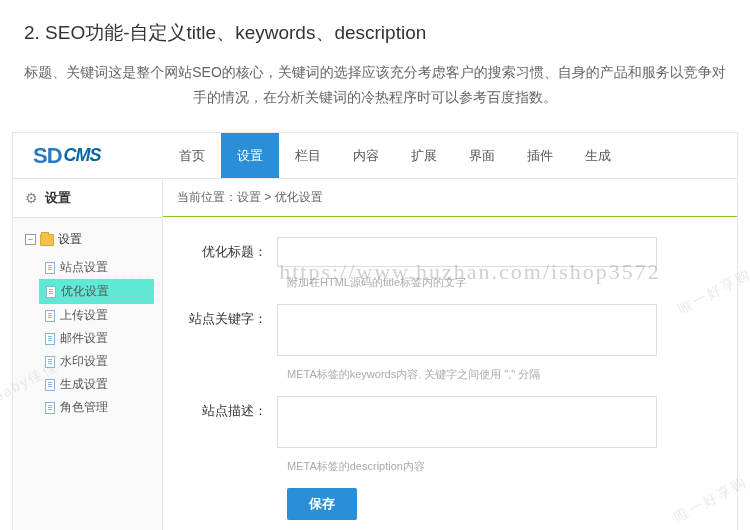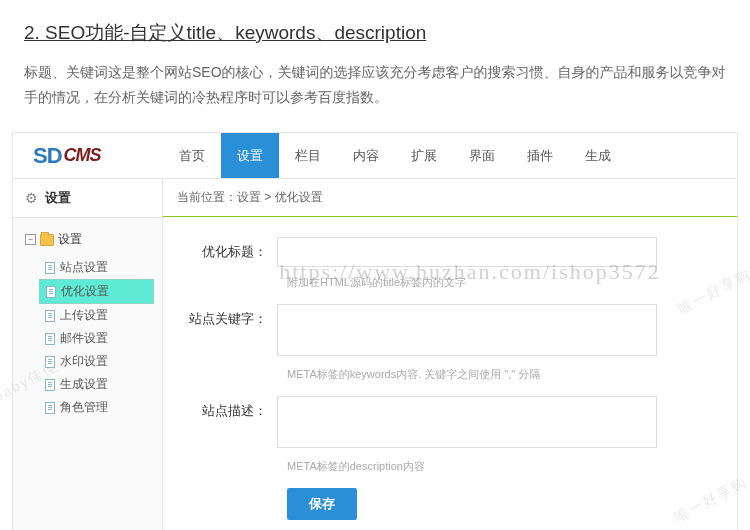--- a/index.html
+++ b/index.html
@@ -1,24 +1,24 @@
 <!DOCTYPE html>
 <html><head>
 <meta charset="utf-8">
 <style>
 * { margin: 0; padding: 0; box-sizing: border-box; }
 body { font-family: "Microsoft YaHei", Arial, sans-serif; font-size: 13px; color: #333; background: #fff; width: 750px; }
 .article-section { padding: 20px 24px 12px; }
-.article-title { font-size: 19px; font-weight: 500; color: #333; margin-bottom: 14px; text-decoration: underline; }
-.article-desc { font-size: 14px; color: #666; line-height: 1.8; }
+.article-title { font-size: 19px; font-weight: 500; color: #333; margin-bottom: 14px; }
+.article-desc { font-size: 14px; color: #666; line-height: 1.8; text-align: center; }
 .app { border: 1px solid #e6e6e6; margin: 10px 12px 0; background: #fff; position: relative; }
 .header { display: flex; align-items: center; border-bottom: 1px solid #e6e6e6; height: 46px; }
 .logo { width: 150px; padding-left: 20px; display: flex; align-items: center; }
 .logo-sd { font-size: 22px; font-weight: bold; color: #2b7abf; letter-spacing: -1px; }
-.logo-cms { font-size: 18px; font-weight: bold; font-style: italic; color: #7f1d1d; letter-spacing: -1px; margin-left: 2px; }
+.logo-cms { font-size: 18px; font-weight: bold; font-style: italic; color: #0369a1; letter-spacing: -1px; margin-left: 2px; }
 .nav { display: flex; height: 100%; }
 .nav-item { padding: 0 16px; display: flex; align-items: center; font-size: 13px; color: #555; cursor: pointer; }
 .nav-item.active { background: #2b8fd8; color: #fff; }
 .body { display: flex; min-height: 370px; }
 .sidebar { width: 150px; border-right: 1px solid #e6e6e6; background: #fafafa; }
 .sidebar-header { display: flex; align-items: center; padding: 10px 12px; border-bottom: 1px solid #e6e6e6; background: #fff; }
 .gear { width: 14px; height: 14px; margin-right: 6px; display: inline-block; color: #888; font-size: 14px; line-height: 14px; }
 .sidebar-title { font-weight: bold; font-size: 13px; color: #333; }
 .tree { padding: 10px 8px; font-size: 12px; }
 .tree-root { display: flex; align-items: center; padding: 3px 4px; cursor: pointer; }

